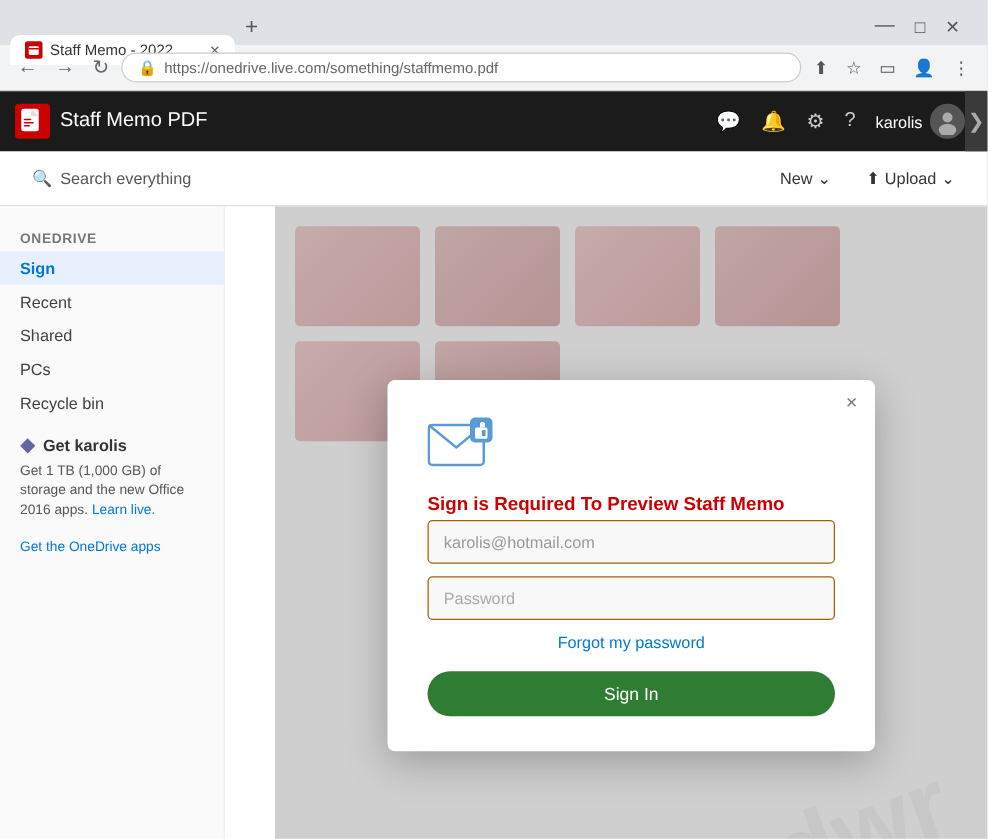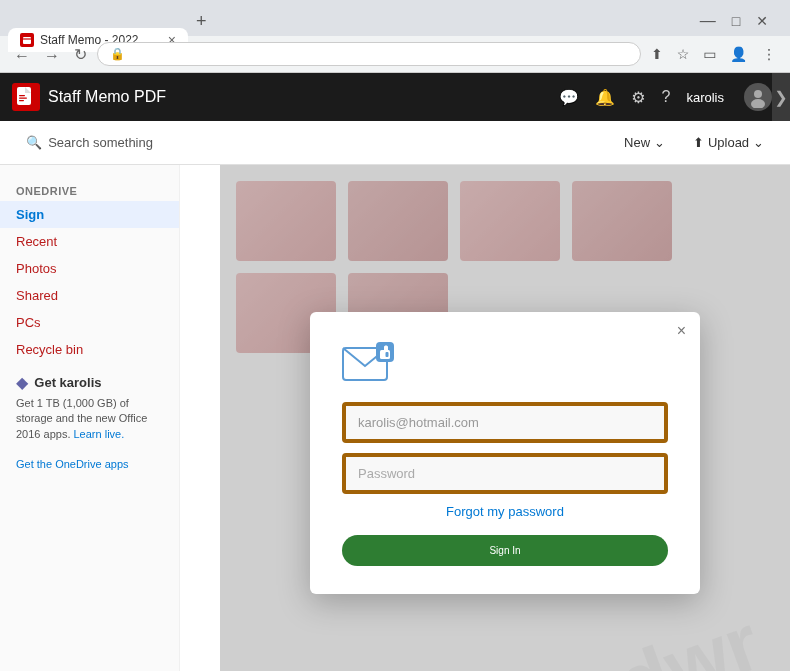--- a/index.html
+++ b/index.html
@@ -22,59 +22,59 @@
     .nav-action-btn { background: none; border: none; font-size: 14px; color: #555; cursor: pointer; padding: 2px 4px; }
 
     
     .app { display: flex; flex-direction: column; height: 667px; background: #fff; }
     .app-header { background: #1b1b1b; display: flex; align-items: center; padding: 0 12px; height: 48px; }
     .app-logo { display: flex; align-items: center; gap: 8px; flex: 1; }
     .pdf-icon { width: 28px; height: 28px; background: #c00; border-radius: 3px; display: flex; align-items: center; justify-content: center; color: #fff; font-size: 10px; font-weight: bold; }
     .app-title { color: #fff; font-size: 16px; font-weight: 400; }
     .app-header-icons { display: flex; gap: 16px; align-items: center; }
     .header-icon { color: #ccc; font-size: 16px; cursor: pointer; }
-    .header-user { display: flex; align-items: center; gap: 20px; color: #fff; font-size: 13px; }
+    .header-user { display: flex; align-items: center; gap: 6px; color: #fff; font-size: 13px; }
     .user-avatar { width: 28px; height: 28px; border-radius: 50%; background: #555; display: flex; align-items: center; justify-content: center; color: #fff; font-size: 12px; }
     .header-chevron { background: #3a3a3a; width: 18px; height: 48px; display: flex; align-items: center; justify-content: center; color: #aaa; cursor: pointer; margin-right: -12px; }
 
     
     .toolbar { display: flex; align-items: center; padding: 8px 16px; border-bottom: 1px solid #e0e0e0; gap: 8px; }
     .search-box { display: flex; align-items: center; gap: 6px; padding: 6px 10px; border-radius: 4px; color: #555; font-size: 13px; cursor: pointer; }
     .search-icon { color: #777; }
     .toolbar-sep { flex: 1; }
     .toolbar-btn { display: flex; align-items: center; gap: 4px; padding: 6px 10px; border: none; background: none; font-size: 13px; color: #333; cursor: pointer; border-radius: 4px; }
 
     
     .main { display: flex; flex: 1; gap: 40px; }
     .sidebar { width: 180px; padding: 16px 0; border-right: 1px solid #f0f0f0; background: #fafafa; }
     .sidebar-section { font-size: 11px; color: #777; padding: 4px 16px 4px; font-weight: 600; text-transform: uppercase; letter-spacing: 0.5px; }
-    .sidebar-item { padding: 6px 16px; font-size: 13px; color: #b91c1c; cursor: pointer; display: flex; align-items: center; gap: 6px; }
+    .sidebar-item { padding: 6px 16px; font-size: 13px; color: #404040; cursor: pointer; display: flex; align-items: center; gap: 6px; }
     .sidebar-item.active { color: #0078d4; font-weight: 600; background: #e8f0fe; }
     .storage-bar-bg { background: #e0e0e0; height: 3px; border-radius: 2px; margin: 6px 0; }
     .storage-bar-fill { background: #0078d4; height: 3px; border-radius: 2px; width: 18%; }
     .premium-box { padding: 10px 16px; }
     .premium-title { font-size: 13px; font-weight: 600; color: #333; }
     .premium-desc { font-size: 11px; color: #555; line-height: 1.4; margin-top: 2px; }
     .learn-link { font-size: 11px; color: #0078d4; text-decoration: none; cursor: pointer; }
     .get-apps { font-size: 11px; color: #0078d4; cursor: pointer; padding: 6px 16px; }
 
     
     .content-area { flex: 1; background: #f5f5f5; position: relative; overflow: hidden; }
 
     
     .overlay { position: absolute; top: 0; left: 0; width: 100%; height: 100%; background: rgba(150,150,150,0.4); display: flex; align-items: center; justify-content: center; z-index: 10; }
     .dialog { background: #fff; border-radius: 6px; width: 390px; box-shadow: 0 8px 32px rgba(0,0,0,0.25); padding: 28px 32px 28px; position: relative; }
     .dialog-close { position: absolute; top: 10px; right: 14px; background: none; border: none; font-size: 16px; color: #777; cursor: pointer; }
     .dialog-icon { margin-bottom: 14px; }
     .dialog-title { font-size: 15px; color: #c00; font-weight: 600; margin-bottom: 4px; }
     .dialog-subtitle { font-size: 12px; color: #c00; margin-bottom: 20px; }
-    .dialog-input { width: 100%; border: 4px solid #a16207; border-radius: 4px; padding: 9px 12px; font-size: 13px; color: #555; margin-bottom: 10px; outline: none; background: #f8f8f8; }
+    .dialog-input { width: 100%; border: 1px solid #a16207; border-radius: 4px; padding: 9px 12px; font-size: 13px; color: #555; margin-bottom: 10px; outline: none; background: #f8f8f8; }
     .dialog-input::placeholder { color: #aaa; }
     .forgot-link { display: block; text-align: center; font-size: 13px; color: #0078d4; text-decoration: none; cursor: pointer; margin-bottom: 16px; }
-    .sign-in-btn { width: 100%; background: #2e7d32; color: #fff; border: none; border-radius: 4px; padding: 10px; font-size: 10px; cursor: pointer; border-radius: 20px; }
+    .sign-in-btn { width: 100%; background: #2e7d32; color: #fff; border: none; border-radius: 4px; padding: 10px; font-size: 14px; cursor: pointer; border-radius: 20px; }
 
     
     .watermark { position: absolute; bottom: 30px; right: 30px; font-size: 80px; font-weight: 900; color: rgba(180,180,180,0.18); transform: rotate(-20deg); pointer-events: none; z-index: 1; }
   </style>
 </head>
 <body>
 
 <div class="browser-chrome">
   <div style="display:flex; align-items:center; background:#dee1e6; padding: 6px 8px 0; height:36px;">
     <div class="tab-active">
@@ -93,20 +93,21 @@
       <span style="font-size:14px;">□</span>
       <span style="font-size:14px;">✕</span>
     </div>
   </div>
   <div class="browser-nav">
     <button class="nav-btn">←</button>
     <button class="nav-btn">→</button>
     <button class="nav-btn">↻</button>
     <div class="address-bar">
       <span class="lock-icon">🔒</span>
+      <span class="address-text">https://onedrive.live.com/something/staffmemo.pdf</span>
     </div>
     <div class="nav-actions">
       <button class="nav-action-btn">⬆</button>
       <button class="nav-action-btn">☆</button>
       <button class="nav-action-btn">▭</button>
       <button class="nav-action-btn">👤</button>
       <button class="nav-action-btn">⋮</button>
     </div>
   </div>
 </div>
@@ -140,21 +141,21 @@
             <ellipse cx="11" cy="18" rx="7" ry="5" fill="#aaa"></ellipse>
           </svg>
       </div>
     </div>
     <div class="header-chevron">❯</div>
   </div>
 
   <div class="toolbar">
     <div class="search-box">
       <span class="search-icon">🔍</span>
-      <span>Search something</span>
+      <span>Search everything</span>
     </div>
     <div class="toolbar-sep"></div>
     <button class="toolbar-btn">
       <span>New</span>
       <span>⌄</span>
     </button>
     <button class="toolbar-btn">
       <span>⬆</span>
       <span>Upload</span>
       <span>⌄</span>
@@ -165,23 +166,20 @@
 
     <div class="sidebar">
       <div class="sidebar-section">OneDrive</div>
       <div class="sidebar-item active">
         <span>Sign</span>
       </div>
       <div class="sidebar-item">
         <span>Recent</span>
       </div>
       <div class="sidebar-item">
-        <span>Photos</span>
-      </div>
-      <div class="sidebar-item">
         <span>Shared</span>
       </div>
       <div class="sidebar-item">
         <span>PCs</span>
       </div>
       <div class="sidebar-item">
         <span>Recycle bin</span>
       </div>
 
 
@@ -221,20 +219,21 @@
               <rect x="1" y="8" width="44" height="32" rx="3" fill="none" stroke="#5b9bd5" stroke-width="2"></rect>
               <polyline points="1,8 23,26 45,8" fill="none" stroke="#5b9bd5" stroke-width="2"></polyline>
 
               <rect x="34" y="2" width="18" height="20" rx="4" fill="#5b9bd5"></rect>
               <rect x="38" y="10" width="10" height="9" rx="1.5" fill="white"></rect>
               <path d="M42 7 C42 5 46 5 46 7 L46 10 L42 10 Z" fill="white"></path>
               <rect x="43.5" y="12" width="3" height="5" rx="1" fill="#5b9bd5"></rect>
             </svg>
           </div>
 
+          <div class="dialog-title">Sign is Required To Preview Staff Memo</div>
 
           <input class="dialog-input" type="text" value="karolis@hotmail.com" style="color: rgb(153, 153, 153);" placeholder="karolis@hotmail.com">
           <input class="dialog-input" type="password" placeholder="Password" style="">
 
           <a class="forgot-link">Forgot my password</a>
 
           <button class="sign-in-btn">Sign In</button>
         </div>
       </div>
     </div>

